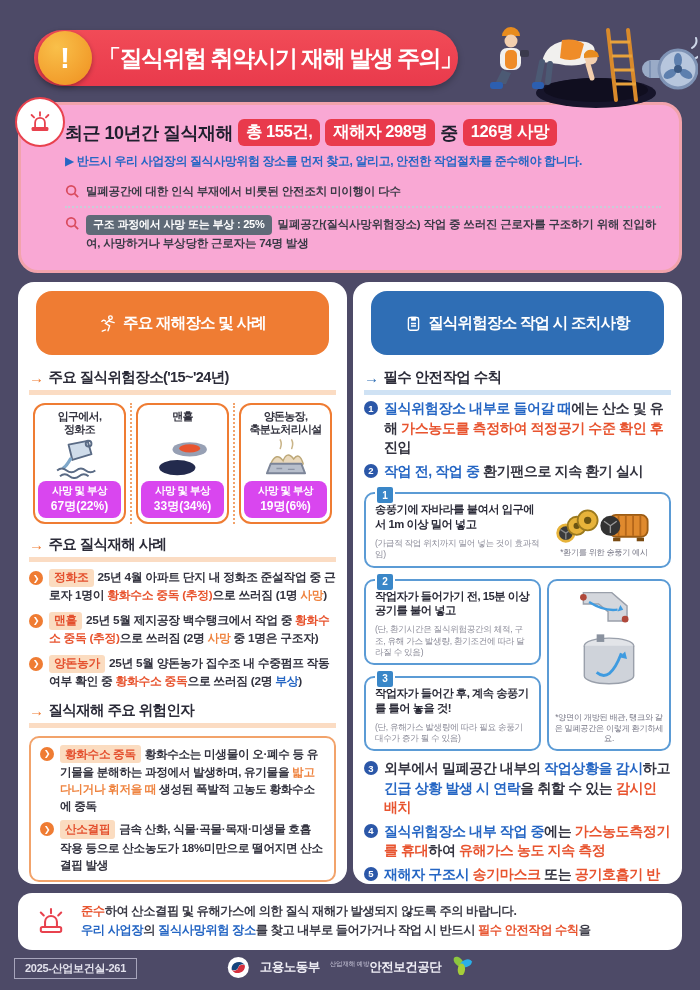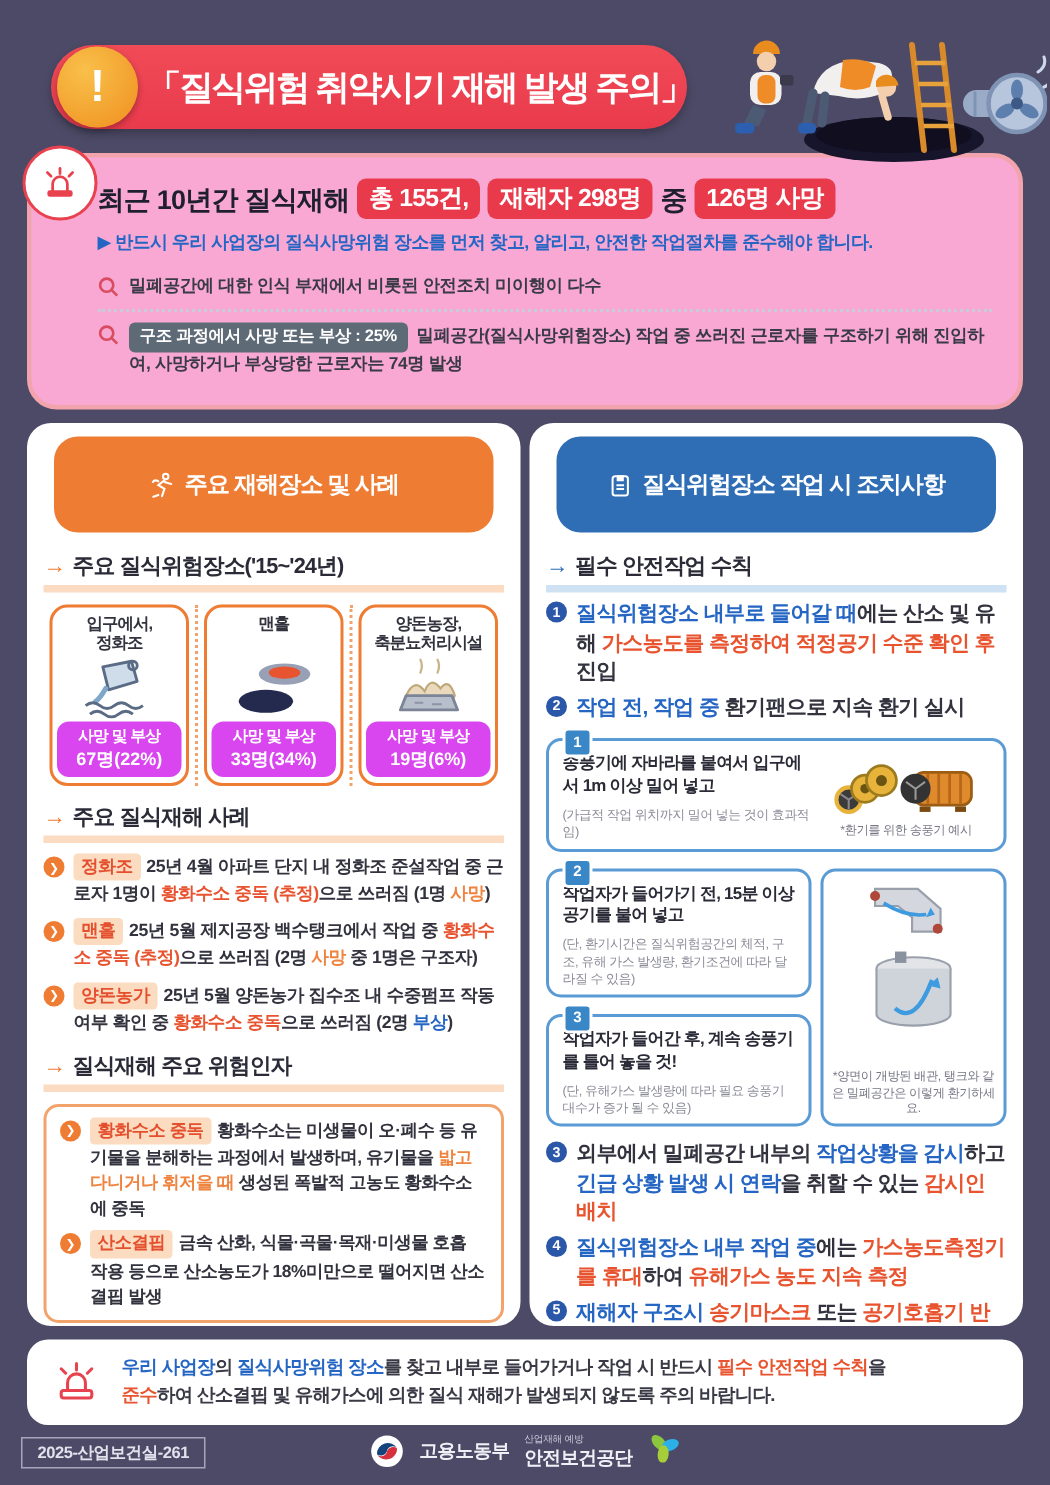--- a/index.html
+++ b/index.html
@@ -79,21 +79,21 @@
   .oc-line{font-size:11.8px;font-weight:700;color:#33333f;line-height:1.5;letter-spacing:-0.4px;padding-left:20px;flex:none;}
   .oc-line.first{padding-left:0;display:flex;gap:6px;margin-top:2px;}
 
   
   .bottom{margin:9px 18px 0;background:#fff;border-radius:14px;padding:9px 16px;display:flex;align-items:center;gap:13px;flex:none;}
   .bottom .lines{font-size:12.3px;font-weight:800;color:#3a3a46;line-height:1.6;letter-spacing:-0.45px;}
   .footer{position:relative;height:40px;flex:none;}
   .docno{position:absolute;left:14px;top:8px;border:1.5px solid #a7a5bc;color:#e2e1ec;font-size:11px;font-weight:600;padding:2px 10px;letter-spacing:-0.3px;}
   .logos{position:absolute;left:50%;top:6px;transform:translateX(-50%);display:flex;align-items:center;gap:10px;}
   .logos .lname{color:#f0eff6;font-size:12.5px;font-weight:800;letter-spacing:-0.5px;}
-  .kosha-stack{display:flex;flex-direction:column;align-items:flex-start;line-height:1;}
+  .kosha-stack{display:flex;flex-direction:row;align-items:flex-start;line-height:1;}
   .kosha-cap{font-size:6.5px;color:#c9c7da;margin-bottom:2px;letter-spacing:-0.2px;}
 
   
   .sg-blue{color:#2566c4;}
   .sg-red{color:#e8542f;}
   .sg-orange{color:#ef8440;}
   .sg-dot{color:#434060;}
   .sg-badge-red{background:#e93a4c;color:#fff;padding:2px 8px 3px;border-radius:6px;display:inline-block;}
   .sg-badge-gray{background:#5f6a77;color:#fff;padding:1px 7px 2px;border-radius:4px;display:inline-block;margin-right:3px;font-size:11px;}
 </style>
@@ -402,22 +402,22 @@
 
   <div class="bottom">
     <svg width="34" height="34" viewBox="0 0 40 40" fill="none" stroke="#e8424e" stroke-width="2.4" stroke-linecap="round">
       <path d="M13 27 v-6 a7 7 0 0 1 14 0 v6"></path>
       <rect x="8" y="27" width="24" height="6" rx="2" fill="none"></rect>
       <line x1="20" y1="6" x2="20" y2="11"></line>
         <line x1="8" y1="10" x2="11.5" y2="13.5"></line>
         <line x1="32" y1="10" x2="28.5" y2="13.5"></line>
     </svg>
     <div class="lines">
+      <div><span class="sg-red">준수</span><span>하여 산소결핍 및 유해가스에 의한 질식 재해가 발생되지 않도록 주의 바랍니다.</span></div>
       <div><span class="sg-blue">우리 사업장</span><span>의 </span><span class="sg-blue">질식사망위험 장소</span><span>를 찾고 내부로 들어가거나 작업 시 반드시 </span><span class="sg-red">필수 안전작업 수칙</span><span>을</span></div>
-      <div><span class="sg-red">준수</span><span>하여 산소결핍 및 유해가스에 의한 질식 재해가 발생되지 않도록 주의 바랍니다.</span></div>
     </div>
   </div>
 
   <div class="footer">
     <div class="docno">2025-산업보건실-261</div>
     <div class="logos">
       <svg width="23" height="23" viewBox="0 0 24 24">
         <circle cx="12" cy="12" r="11" fill="#fff"></circle>
         <path d="M5 14 a7.5 7.5 0 0 1 14 -4 a4 4 0 0 0 -7 2 a4.5 4.5 0 0 1 -7 2z" fill="#15447c"></path>
         <path d="M19 10 a7.5 7.5 0 0 1 -14 4 a4 4 0 0 0 7 -2 a4.5 4.5 0 0 1 7 -2z" fill="#d6303e"></path>

